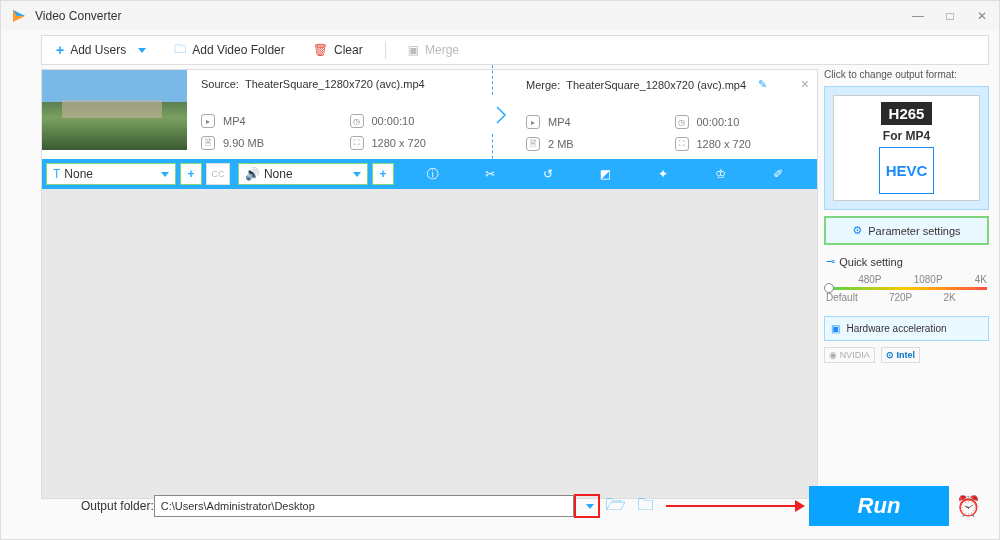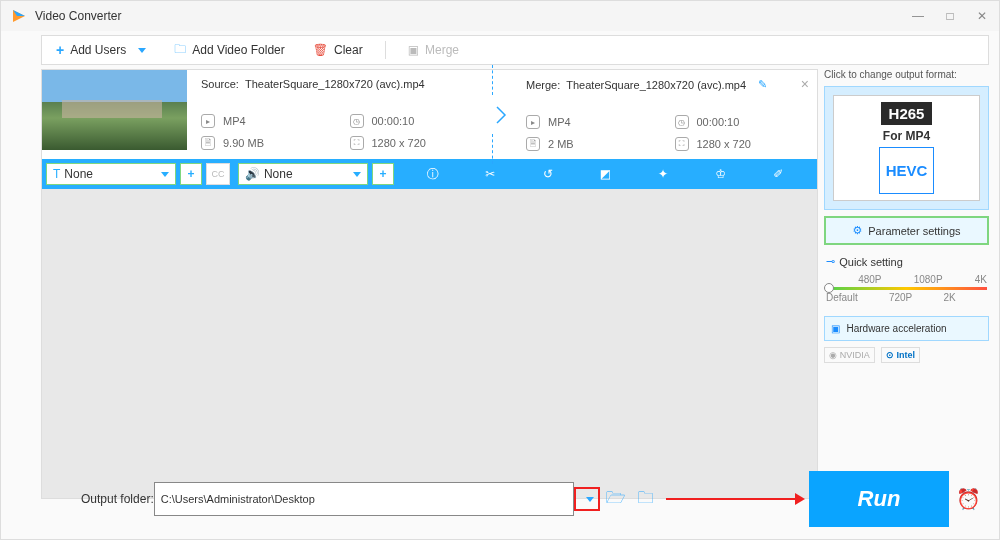--- a/index.html
+++ b/index.html
@@ -68,26 +68,26 @@
 .slider-labels-top, .slider-labels-bot { display:flex; justify-content:space-between; font-size:10px; color:#888;}
 .slider-track { height:3px; background: linear-gradient(90deg, #4dd34d 0%, #ffc800 50%, #ff5040 100%); margin:2px 0; position:relative;}
 .slider-handle { position:absolute; left:-2px; top:-4px; width:10px; height:10px; border:1px solid #888; border-radius:50%; background:#fff;}
 .hw-btn { background: #eaf8ff; border: 1px solid #a0d8ff; padding: 6px; font-size: 10px; display:flex; align-items:center; gap:6px;}
 .gpu-row { display:flex; gap:6px; font-size:9px; color:#aaa; align-items:center;}
 .gpu-badge { border:1px solid #ddd; padding:2px 4px; display:flex; align-items:center; gap:3px;}
 .intel { color: #0071c5; font-weight:bold;}
 
 
 .bottom { position: absolute; bottom: 12px; left: 0; right: 10px; display: flex; align-items: center; padding-left: 80px; gap: 0;}
-.out-input { flex: 0 0 420px; height: 34px; border: 1px solid #888; padding: 0 6px; background: #fff; font-size:11px; display:flex; align-items:center;}
+.out-input { flex: 0 0 420px; height: 22px; border: 1px solid #888; padding: 0 6px; background: #fff; font-size:11px; display:flex; align-items:center;}
 .drop-btn { width: 26px; height: 24px; border: 2px solid #f02020; display:flex; align-items:center; justify-content:center;}
 .arrow-red { flex: 1; height: 2px; background: #f02020; position: relative; margin: 0 6px;}
 .arrow-red::after { content:""; position:absolute; right:-2px; top:-5px; border-left:10px solid #f02020; border-top:6px solid transparent; border-bottom:6px solid transparent;}
 .folder-btn { color: #2aa7ff; font-size:16px; padding: 0 6px;}
-.run-btn { width: 140px; height: 56px; background: #0aa4ff; color:#fff; font-size:22px; font-weight:bold; display:flex; align-items:center; justify-content:center; font-style:italic;}
+.run-btn { width: 140px; height: 40px; background: #0aa4ff; color:#fff; font-size:22px; font-weight:bold; display:flex; align-items:center; justify-content:center; font-style:italic;}
 .clock-btn { width: 40px; height: 42px; display:flex; align-items:center; justify-content:center; color:#2aa7ff; font-size:20px;}
 </style>
 </head>
 <body>
 
 <div class="window">
 
   <div class="titlebar">
     <div class="logo-triangle">
       <svg viewBox="0 0 16 16">

